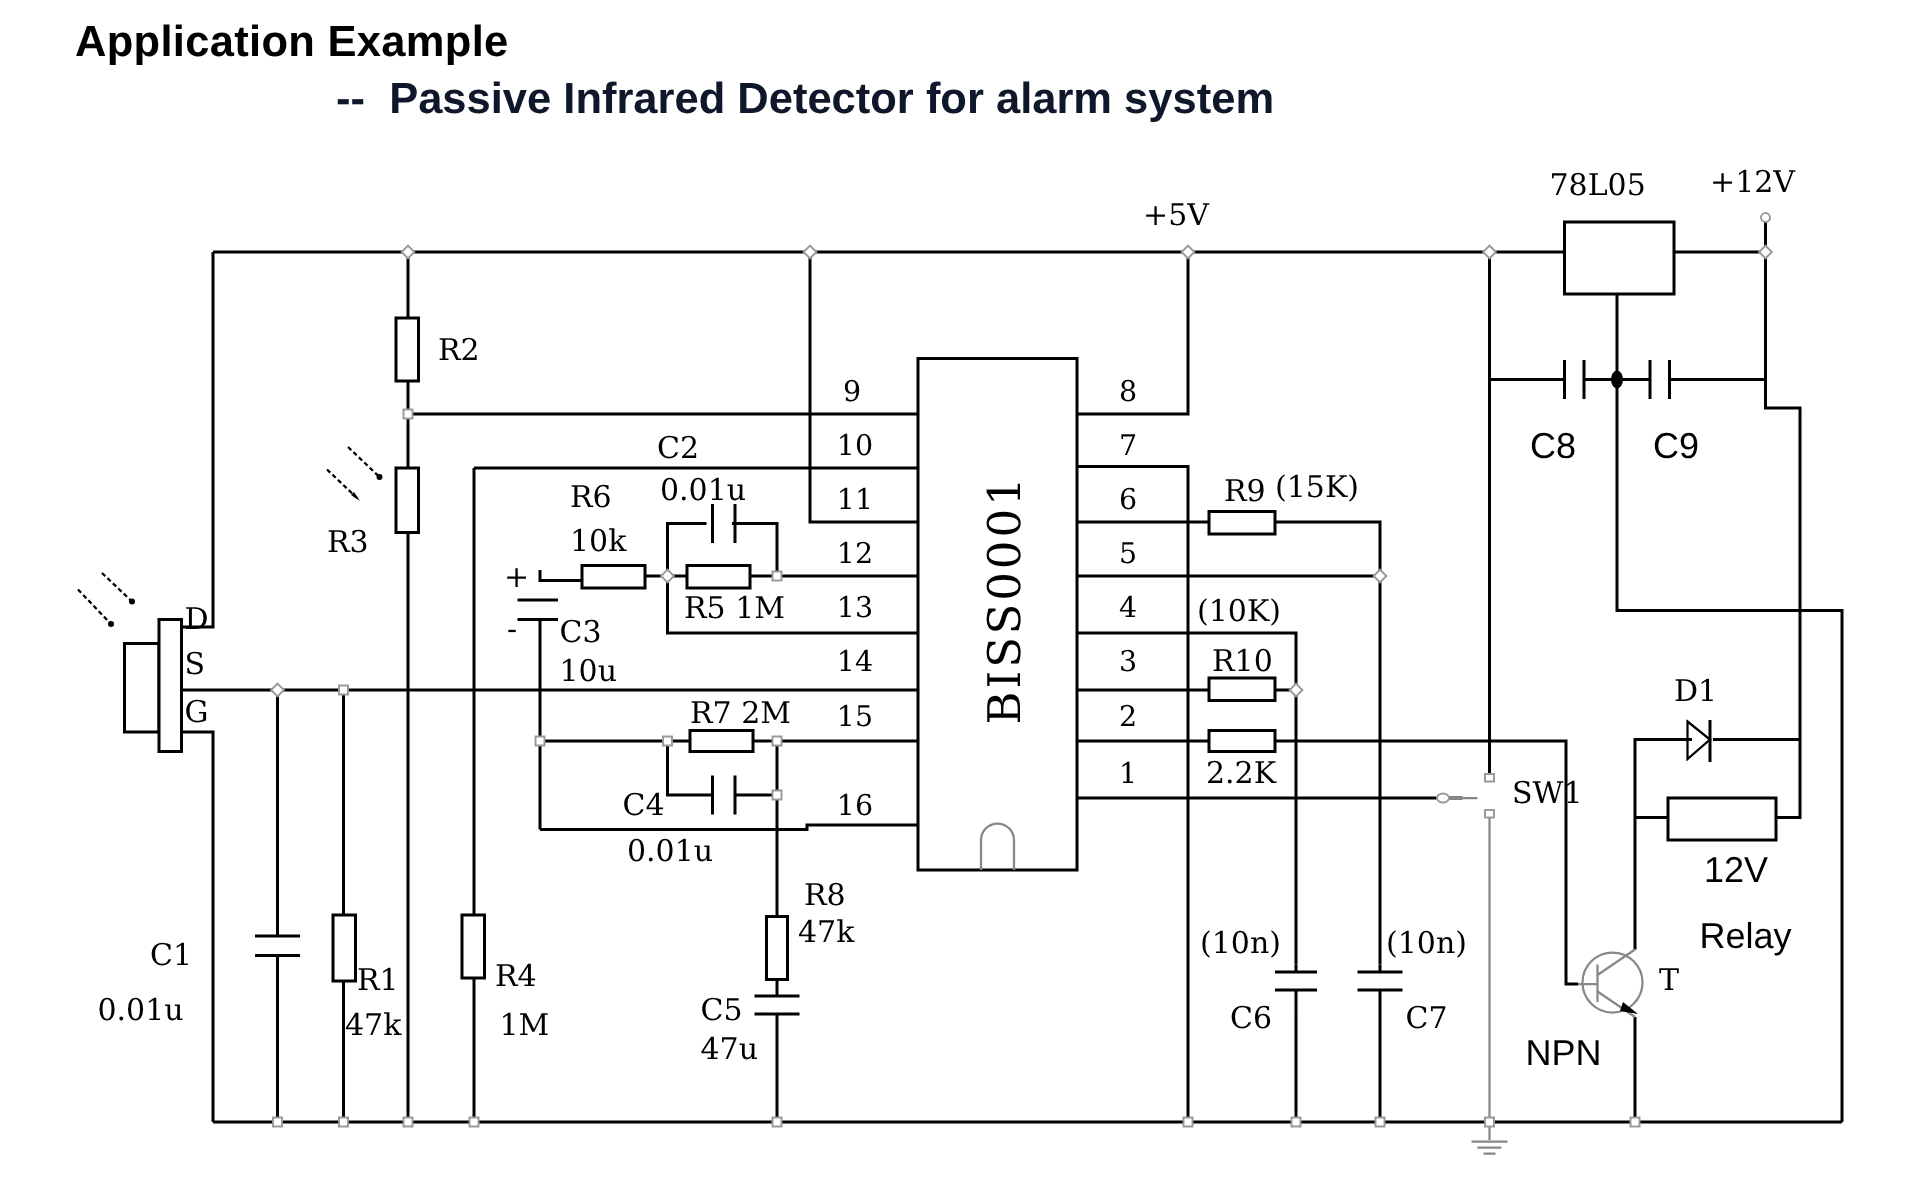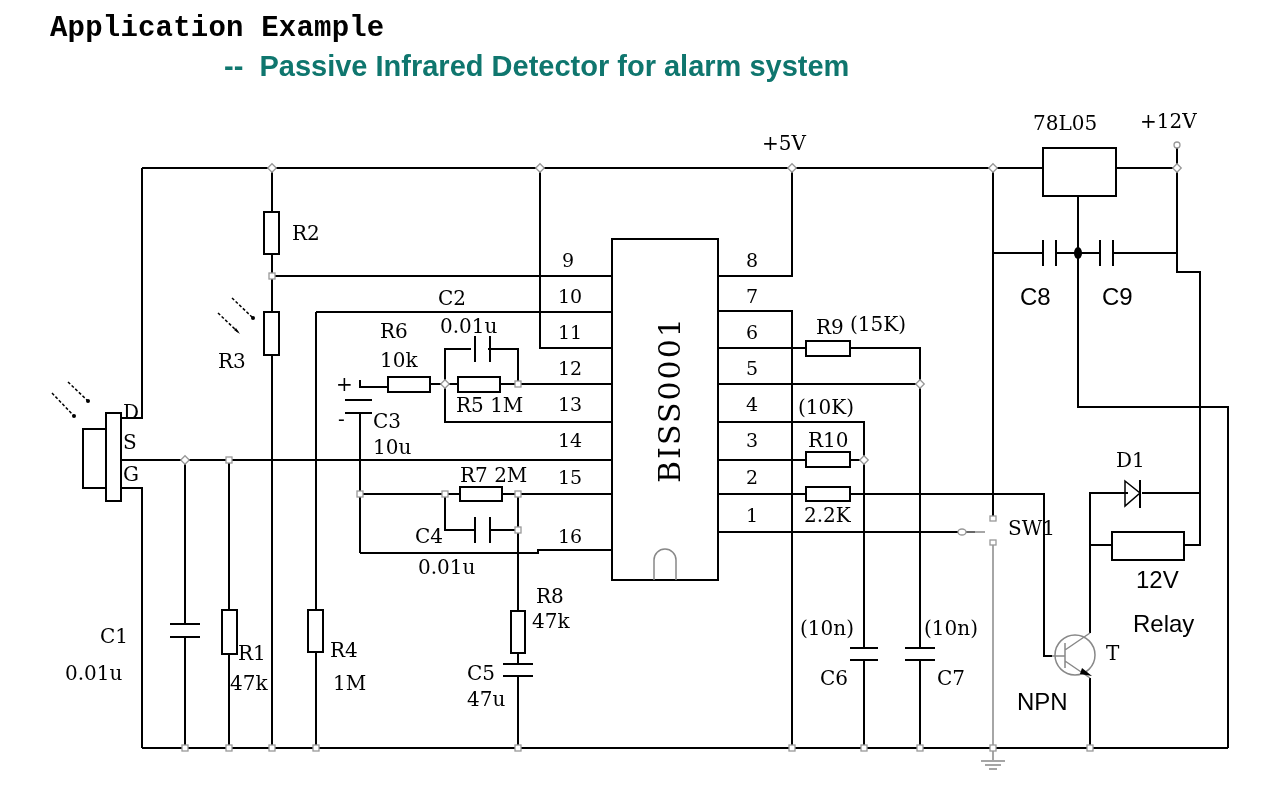--- a/index.html
+++ b/index.html
@@ -1,25 +1,25 @@
 <!DOCTYPE html>
 <html><head>
 <meta charset="utf-8">
 <style>
   html, body { margin: 0; padding: 0; background: #ffffff; }
   body { width: 1279px; height: 793px; position: relative; overflow: hidden; }
   .title1 {
     position: absolute; left: 50px; top: 12px;
-    font-family: Liberation Mono, monospace; font-weight: bold;
+    font-family: Liberation Sans, sans-serif; font-weight: bold;
     font-size: 29px; color: #000; letter-spacing: 0.2px;
   }
   .title2 {
     position: absolute; left: 224px; top: 50px;
     font-family: "Liberation Sans", sans-serif; font-weight: bold;
-    font-size: 29px; color: #0f766e; white-space: pre;
+    font-size: 29px; color: #0f172a; white-space: pre;
   }
   svg.schem { position: absolute; left: 0; top: 0; }
   .w { stroke: #000; stroke-width: 2; fill: none; }
   .wg { stroke: #888; stroke-width: 1.5; fill: none; }
   .box { stroke: #000; stroke-width: 2; fill: #fff; }
   .node { stroke: #999; stroke-width: 1.3; fill: #fff; }
   .lbl { font-family: "DejaVu Serif", serif; font-size: 20px; fill: #000; }
   .lbls { font-family: "Liberation Sans", sans-serif; font-size: 24px; fill: #000; }
   .pin { font-family: "DejaVu Serif", serif; font-size: 19px; fill: #000; text-anchor: middle; }
   .chip { font-family: "DejaVu Serif", serif; font-size: 30px; fill: #000; letter-spacing: 2px; }

